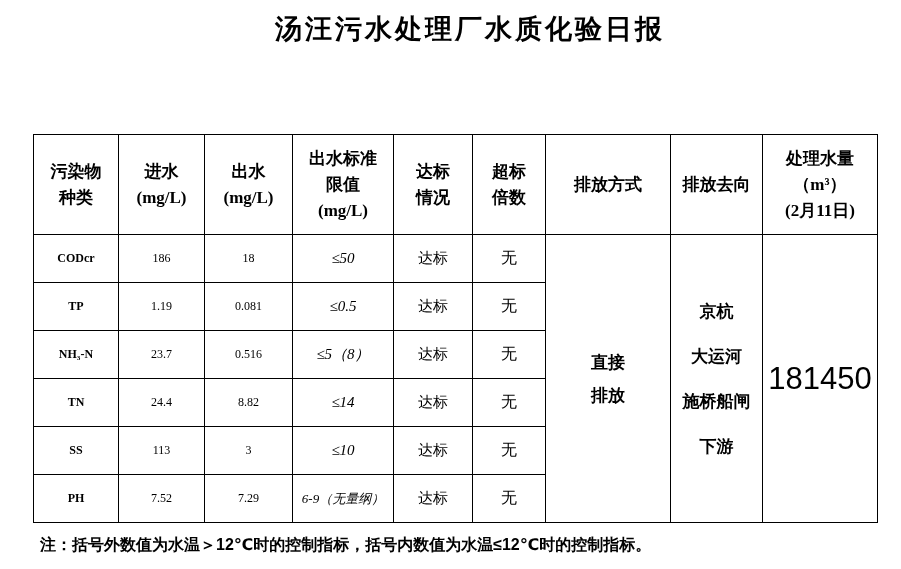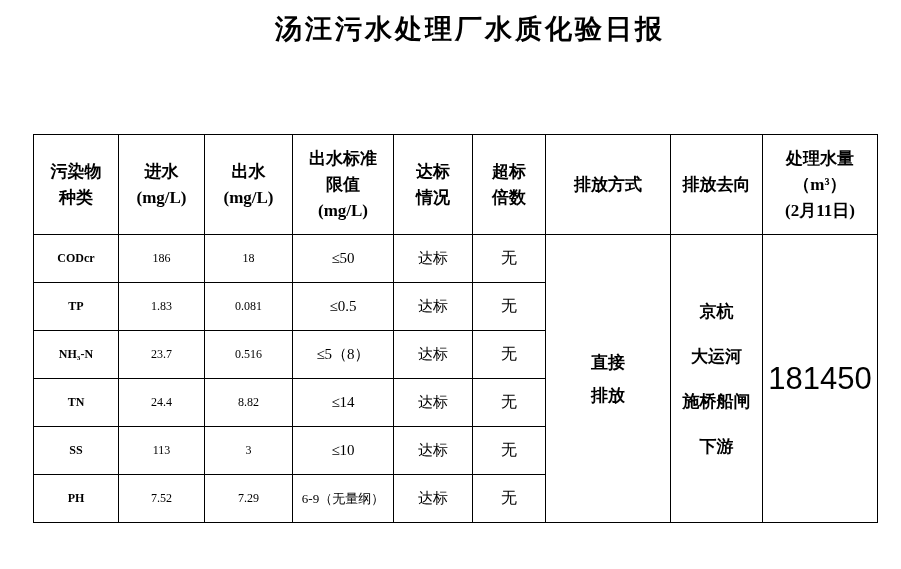--- a/index.html
+++ b/index.html
@@ -52,21 +52,21 @@
   thead th {
     height: 100px;
     font-weight: bold;
     font-size: 17px;
     line-height: 26px;
     white-space: pre-line;
   }
   tbody tr { height: 48px; }
   td.pollutant { font-weight: bold; font-size: 12px; }
   td.num    { font-size: 12px; }
-  td.limit  { font-size: 15px; white-space: nowrap; }
+  td.limit  { font-size: 15px; white-space: nowrap; font-style: italic; }
   tbody tr:nth-child(6) td.limit { font-size: 13px; }
   td.status { font-size: 15px; }
   td.exceed { font-size: 16px; }
   td.merged {
     font-weight: bold;
     font-size: 17px;
     white-space: pre-line;
     margin-left: 16px;
   }
   td.method { line-height: 33px; }
@@ -140,21 +140,21 @@
         <td class="merged method" rowspan="6">直接
 排放</td>
         <td class="merged dest" rowspan="6">京杭
 大运河
 施桥船闸
 下游</td>
         <td class="merged volume" rowspan="6">181450</td>
       </tr>
       <tr>
         <td class="pollutant">TP</td>
-        <td class="num">1.83</td>
+        <td class="num">1.19</td>
         <td class="num">0.081</td>
         <td class="limit">≤0.5</td>
         <td class="status">达标</td>
         <td class="exceed">无</td>
       </tr>
       <tr>
         <td class="pollutant">NH₃-N</td>
         <td class="num">23.7</td>
         <td class="num">0.516</td>
         <td class="limit">≤5（8）</td>
@@ -181,14 +181,15 @@
         <td class="pollutant">PH</td>
         <td class="num">7.52</td>
         <td class="num">7.29</td>
         <td class="limit">6-9（无量纲）</td>
         <td class="status">达标</td>
         <td class="exceed">无</td>
       </tr>
     </tbody>
   </table>
 
+  <p class="footnote">注：括号外数值为水温＞12℃时的控制指标，括号内数值为水温≤12℃时的控制指标。</p>
 
 </div>
 
 </body></html>

